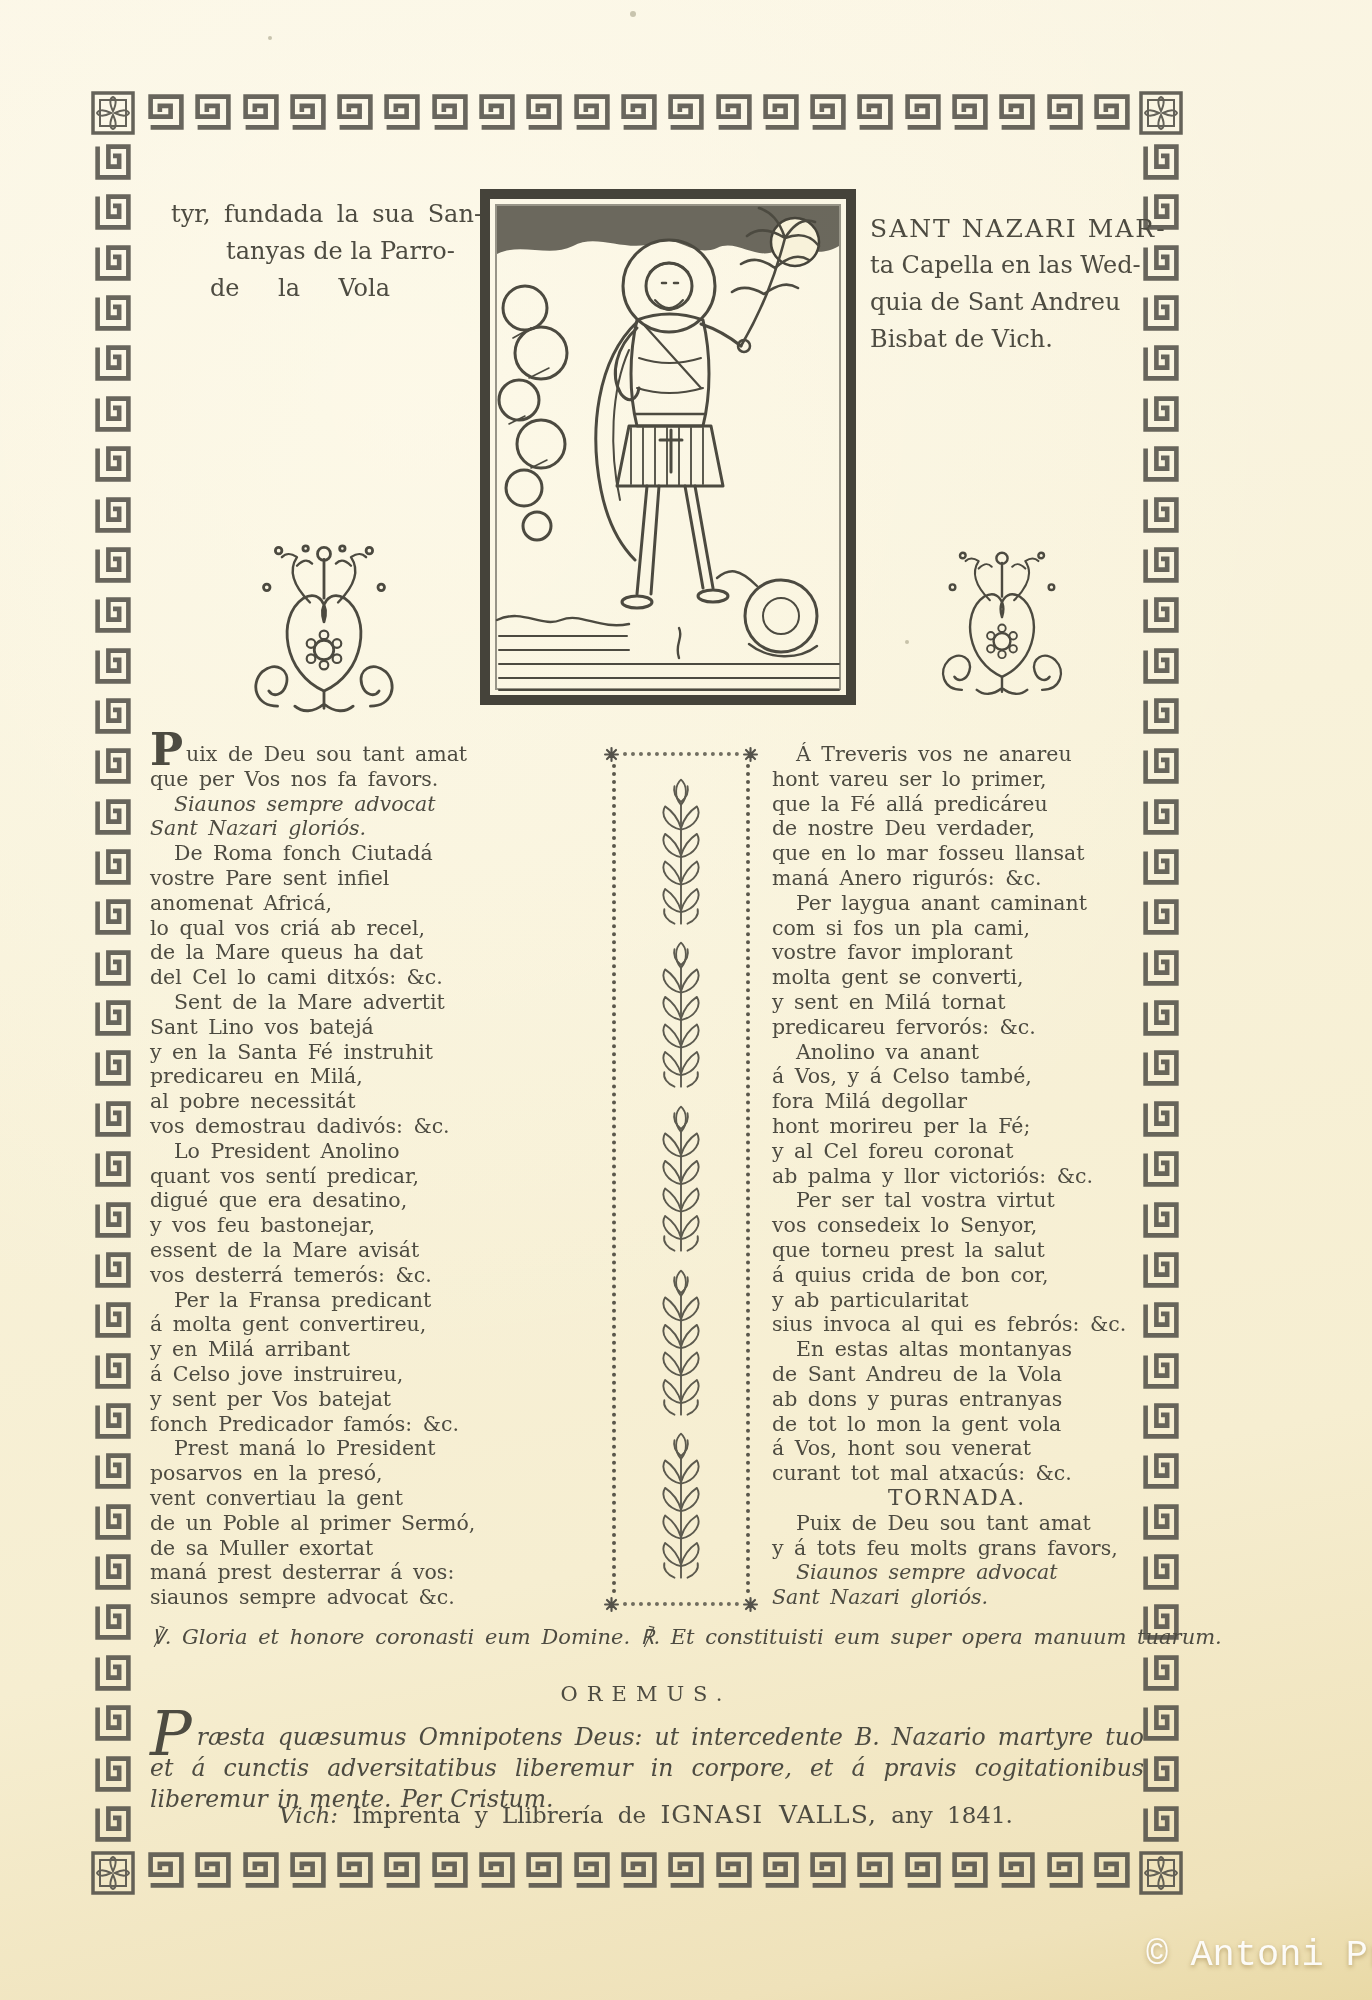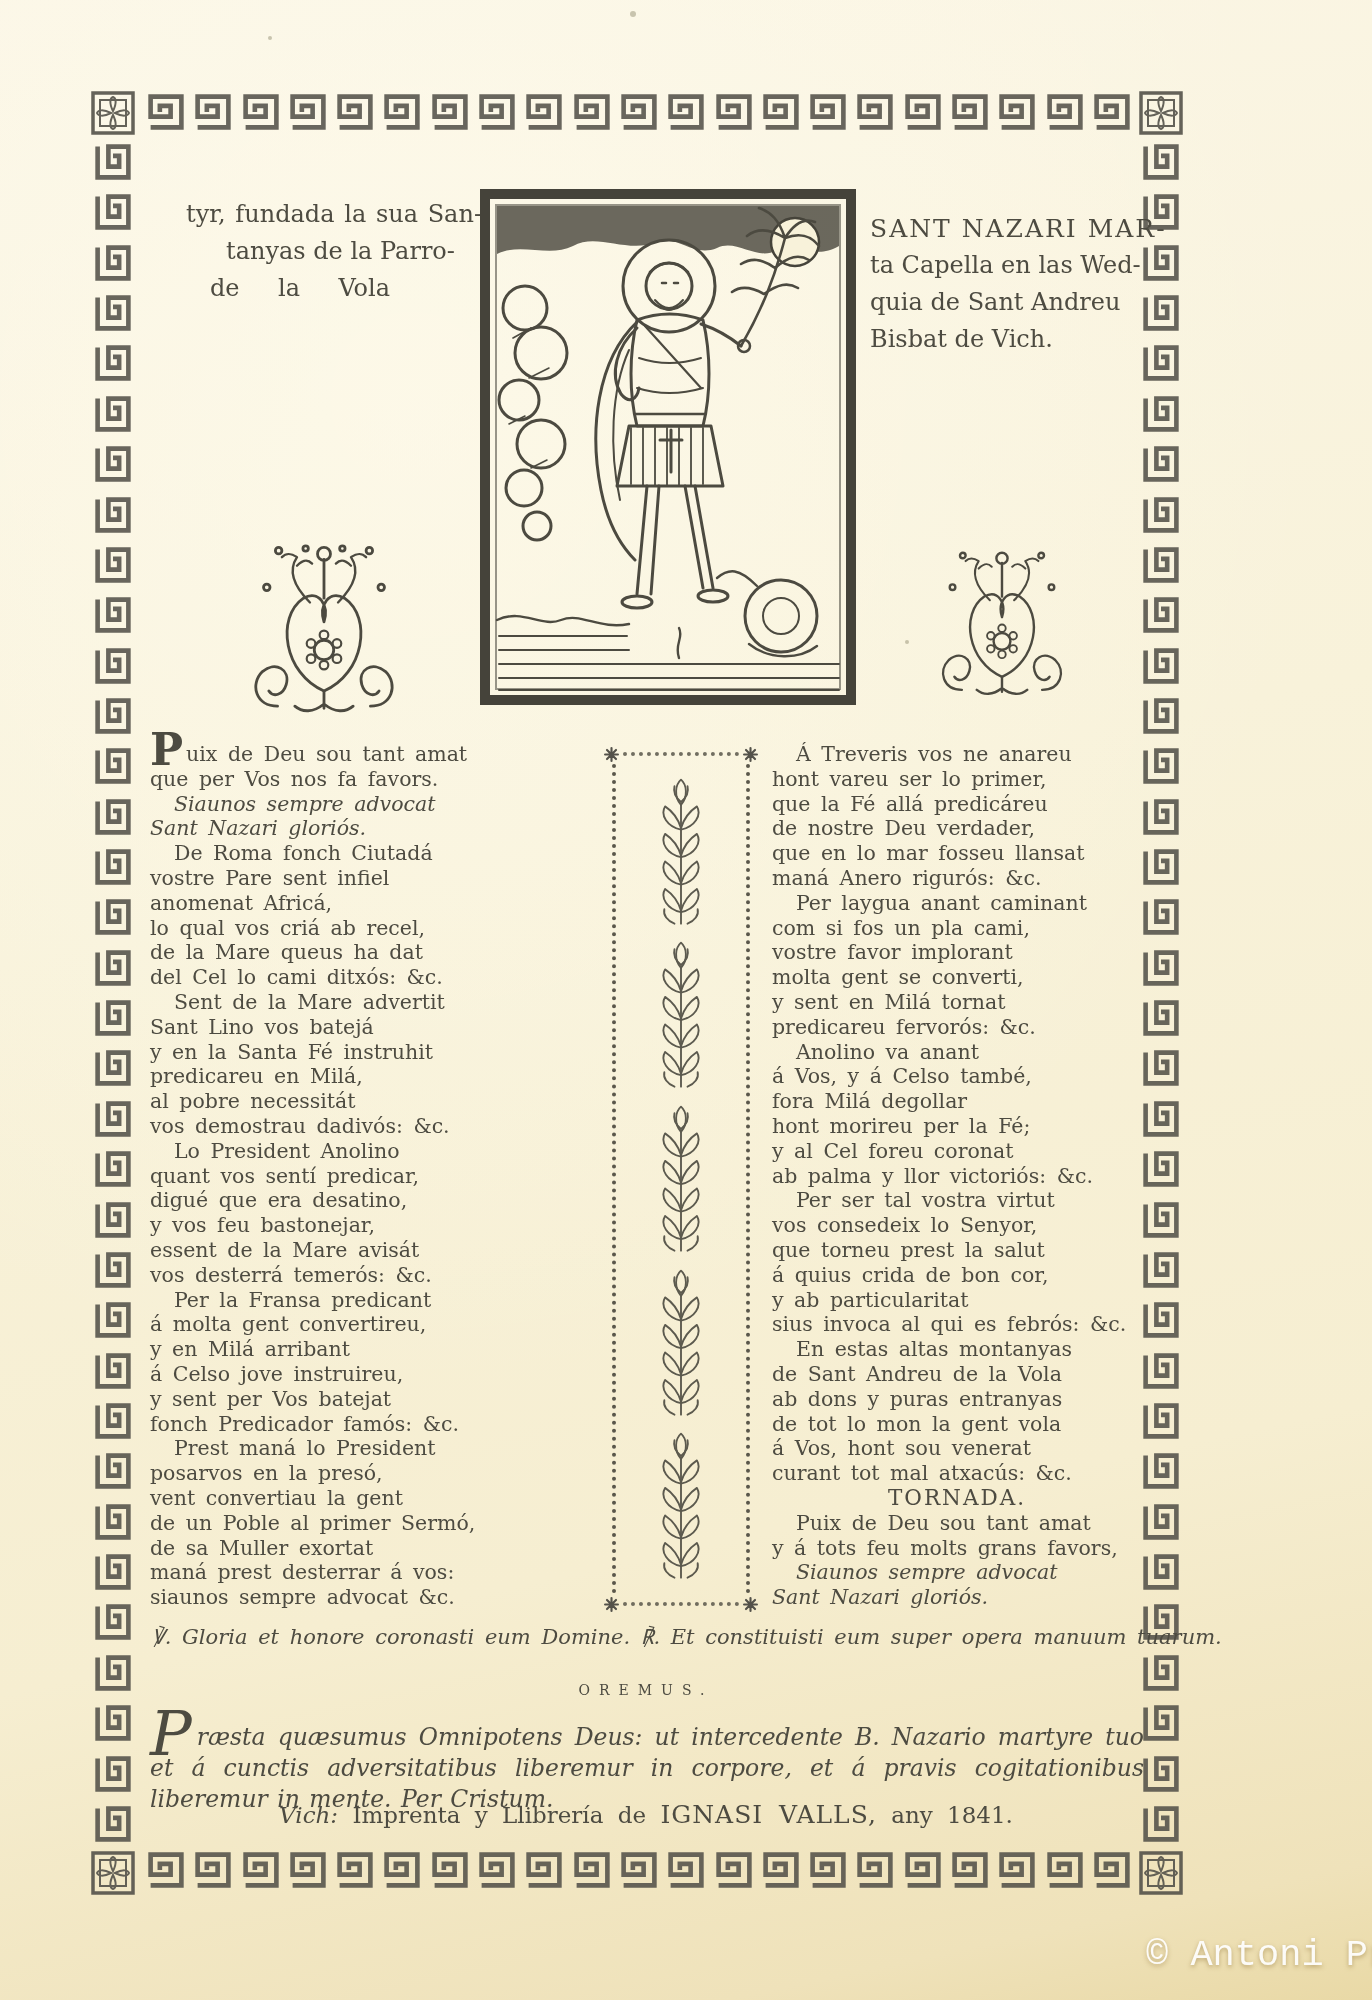--- a/index.html
+++ b/index.html
@@ -17,21 +17,21 @@
   .gk-tile{width:40px;height:40px;opacity:.88}
   .gk-tile svg{width:40px;height:40px}
   .gk-col .gk-tile svg{transform:rotate(90deg)}
   .corner{position:absolute;width:46px;height:46px;opacity:.9}
 
   
   .hdr{position:absolute;font-size:24px;line-height:37px;}
   .hdr .ln{text-align:justify;text-align-last:justify;white-space:nowrap}
   .hdr .caps{letter-spacing:2px;font-size:25px}
   #hdrL{left:150px;top:196px;width:332px}
-  #hdrL .l2{margin-left:36px}
+  #hdrL .l2{margin-left:21px}
   #hdrL .l3{margin-left:76px;margin-right:42px}
   #hdrL .l4{margin-left:60px;margin-right:92px}
   #hdrR{left:870px;top:210px;width:272px}
   #hdrR .l2{margin-right:16px}
   #hdrR .l3{margin-right:32px}
   #hdrR .l4{margin-right:106px}
 
   
   .woodcut{position:absolute;left:479px;top:188px;width:378px;height:518px}
   .flornL{position:absolute;left:243px;top:542px;width:162px;height:165px}
@@ -52,21 +52,21 @@
   .div-edge{display:flex;align-items:center;height:16px;padding:0 2px}
   .div-edge .dots{flex:1;border-top:4px dotted #5a574b;margin:0 4px;opacity:.85}
   .div-mid{flex:1;margin:2px 10px;border-left:4px dotted #5a574b;border-right:4px dotted #5a574b;
     display:flex;flex-direction:column;justify-content:space-around;align-items:center;padding:6px 0}
   .sprig{width:96px;height:152px;opacity:.9}
   .sprig svg{width:96px;height:152px}
   .aster{width:15px;height:15px}
 
   
   .versicle{position:absolute;left:152px;top:1622px;width:992px;font-style:italic;font-size:21px;word-spacing:4px;white-space:nowrap}
-  .oremus{position:absolute;left:150px;top:1682px;width:992px;text-align:center;font-size:14px;letter-spacing:9px}
+  .oremus{position:absolute;left:150px;top:1682px;width:992px;text-align:center;font-size:21px;letter-spacing:9px}
   .prayer{position:absolute;left:150px;top:1722px;width:994px;font-style:italic;font-size:23.5px;line-height:31px;text-align:justify;word-spacing:2px}
   .drop-cap2{font-size:62px;line-height:10px;display:inline-block;vertical-align:-10px;margin-right:5px}
   .imprint{position:absolute;left:150px;top:1800px;width:992px;text-align:center;font-size:23px;word-spacing:7px;white-space:nowrap}
   .impr-place{font-style:italic}
   .impr-pub{font-size:25px;letter-spacing:1px}
 
   .credit{position:absolute;left:1146px;top:1934px;font-family:Liberation Mono, monospace;
     font-size:37px;color:rgba(255,255,255,.93);text-shadow:0 2px 4px rgba(140,110,50,.5);white-space:nowrap}
 
   .speck{position:absolute;background:#8a8468;border-radius:50%;opacity:.45}

